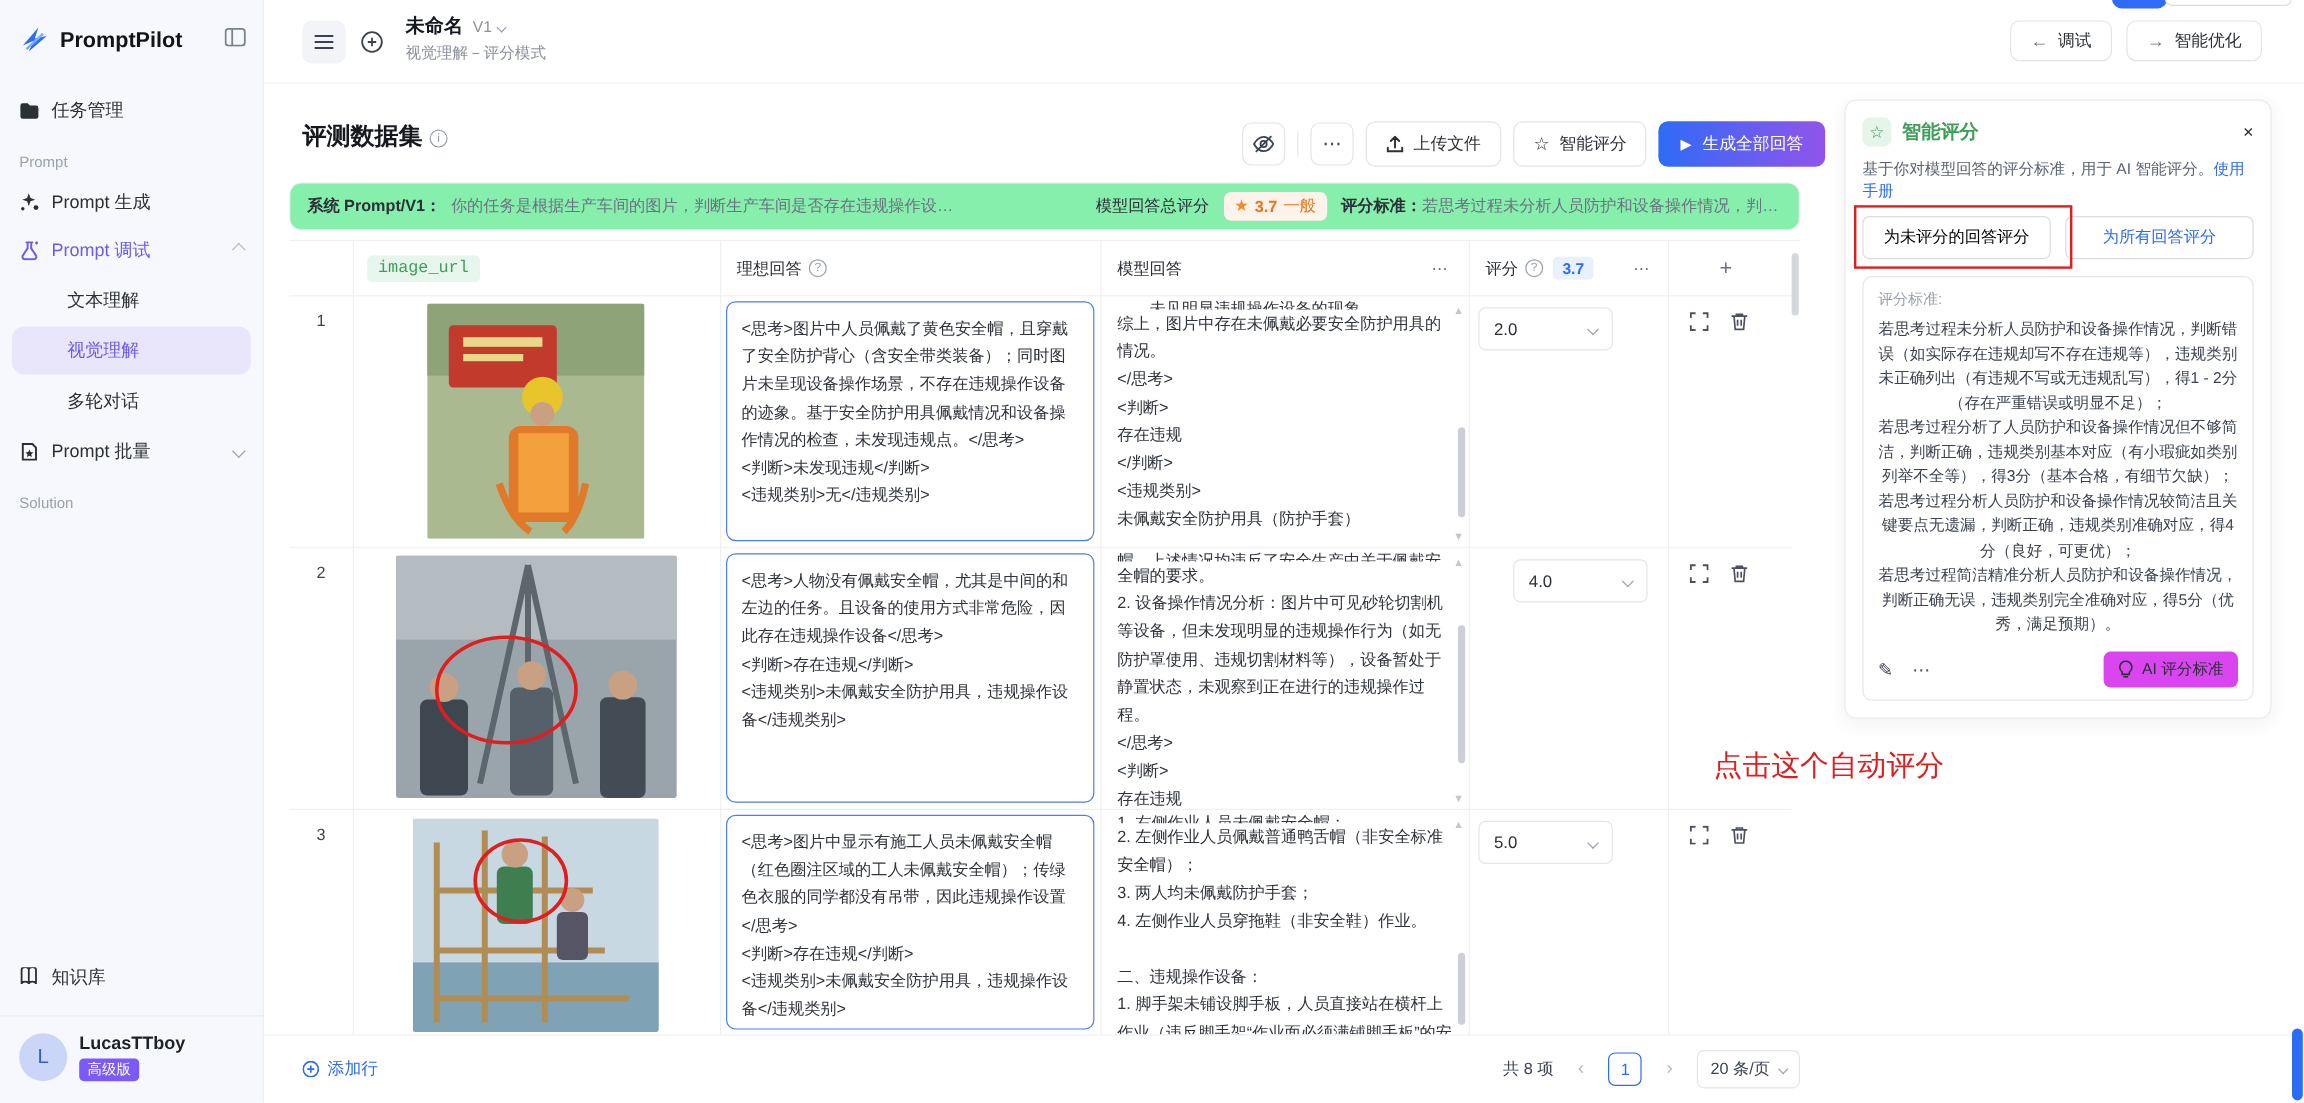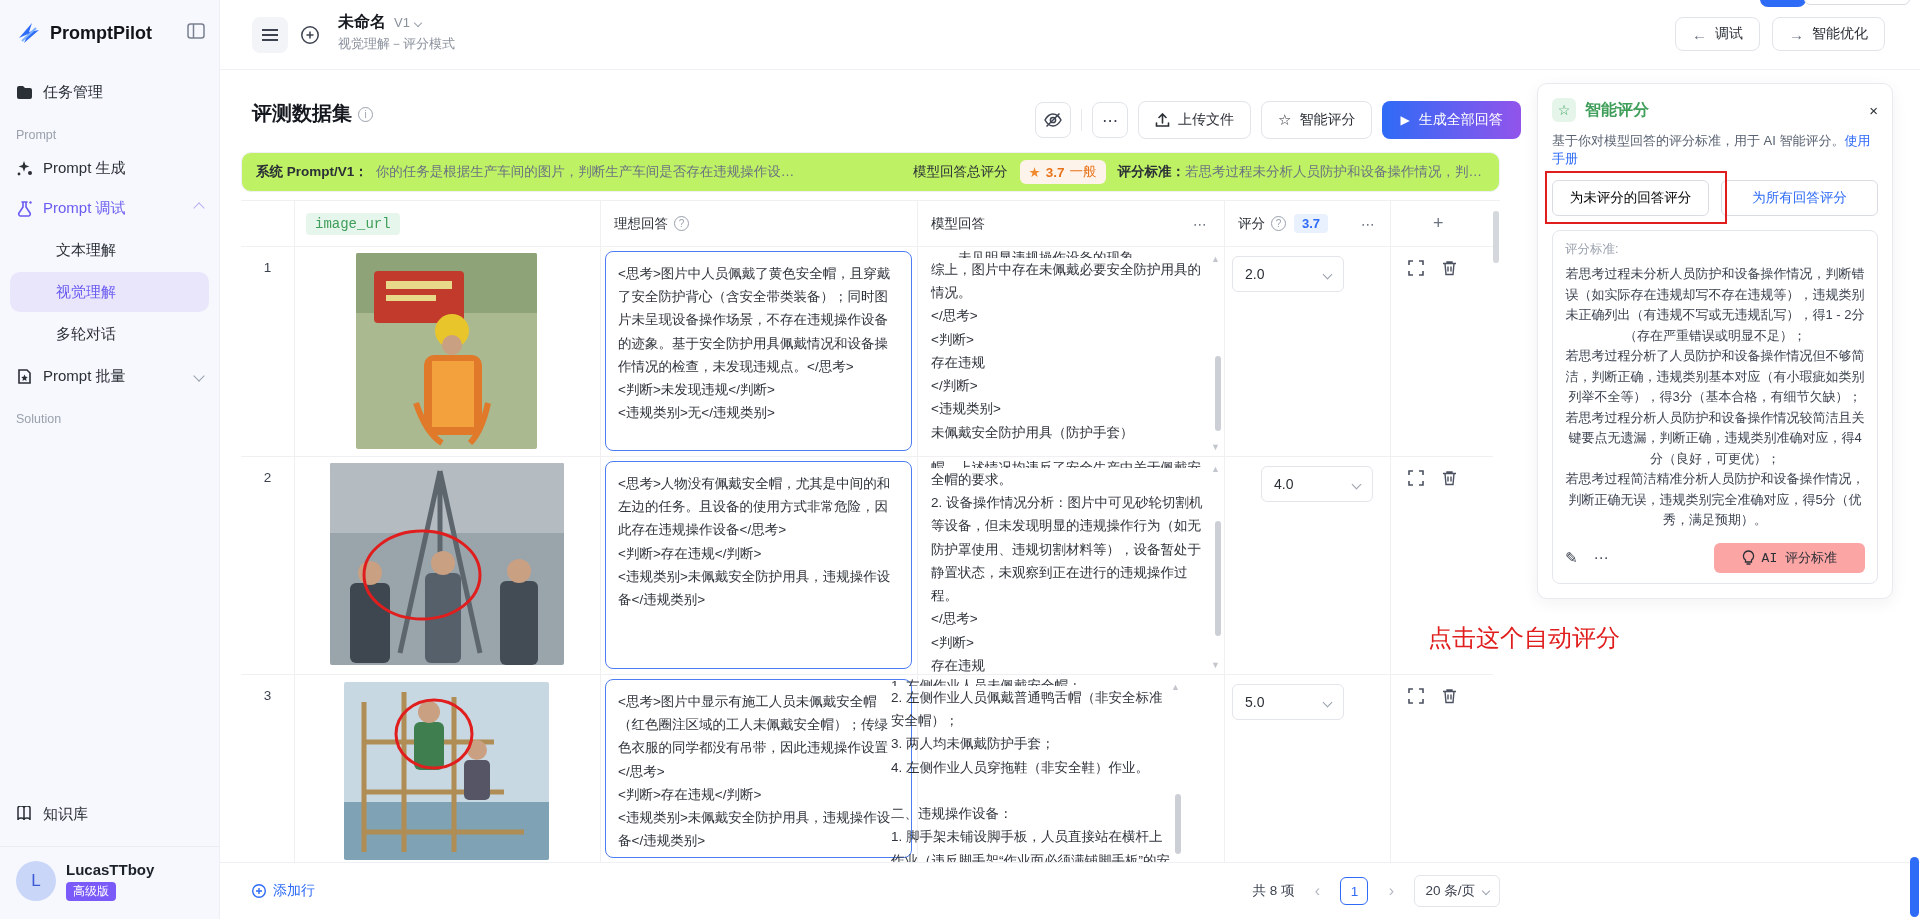--- a/index.html
+++ b/index.html
@@ -59,21 +59,21 @@
   .tb-btn { height:38px; padding:0 16px; border:1px solid #e1e4e9; border-radius:8px; background:#fff;
     font-size:14px; color:#2b2f36; display:flex; align-items:center; gap:8px; cursor:pointer; }
   .tb-btn.sq { width:36px; height:36px; padding:0; justify-content:center; }
   .grad-btn { height:38px; padding:0 18px; border:none; border-radius:8px; color:#fff; font-size:14px;
     display:flex; align-items:center; gap:9px; cursor:pointer;
     background:linear-gradient(90deg,#2e6bf6,#9254eb); }
   .v-sep { width:1px; height:22px; background:#e6e8ed; }
 
   
   #sysbar { position:absolute; left:241px; top:152px; width:1259px; height:40px;
-    background:#bef264; border:1px solid #eef0f3; border-radius:10px;
+    background:#86efac; border:1px solid #eef0f3; border-radius:10px;
     display:flex; align-items:center; padding:0 14px; font-size:13.5px; gap:8px; }
   .sys-label { font-weight:bold; color:#2b2f36; white-space:nowrap; }
   .sys-text { color:#6b7280; max-width:420px; }
   .score-pill { background:#fdf3ea; border-radius:6px; padding:3px 9px; color:#e8731a;
     font-weight:bold; display:flex; align-items:center; gap:5px; white-space:nowrap; }
 
   
   #table { position:absolute; left:241px; top:200px; width:1259px; height:662px;
     border-top:1px solid #f0f0f2; font-size:13.5px; }
   .col-line { position:absolute; top:0; bottom:0; width:1px; background:#f0f0f2; }
@@ -123,22 +123,22 @@
   .panel-btns { display:flex; gap:12px; position:relative; }
   .p-btn { flex:1; height:36px; border:1px solid #d9dde3; border-radius:6px; background:#fff;
     font-size:13.5px; display:flex; align-items:center; justify-content:center; cursor:pointer; }
   .p-btn.blue { color:#2e6bf6; }
   .red-rect { position:absolute; left:-7px; top:-9px; width:182px; height:53px;
     border:2.5px solid #e01e1e; pointer-events:none; }
   .criteria-box { margin-top:14px; border:1px solid #e3e6ec; border-radius:8px; padding:10px 12px 10px; }
   .criteria-label { font-size:12.5px; color:#9aa1ad; margin-bottom:6px; }
   .criteria-text { font-size:13px; line-height:1.58; color:#3c4250;text-align:center; }
   .criteria-foot { display:flex; align-items:center; margin-top:12px; gap:16px; color:#3c4250; }
-  .ai-btn { margin-left:auto; height:30px; background:#fca5a5; border-radius:6px; padding:0 28px;
-    font-size:13px; display:flex; align-items:center; gap:7px; color:#2b2f36; cursor:pointer;font-family:Liberation Mono, monospace; }
+  .ai-btn { margin-left:auto; height:30px; background:#d946ef; border-radius:6px; padding:0 12px;
+    font-size:13px; display:flex; align-items:center; gap:7px; color:#2b2f36; cursor:pointer; }
 
   
   #annotation { position:absolute; left:1428px; top:622px; font-size:24px; color:#e01e1e; z-index:9; }
   #win-scroll-thumb { position:absolute; right:1px; bottom:2px; width:9px; height:60px;
     background:#2e6bf6; border-radius:5px; z-index:20; }
   #top-blue-pill { position:absolute; left:1760px; top:-9px; width:46px; height:16px;
     background:#2e6bf6; border-radius:8px; z-index:9; }
   #top-white-pill { position:absolute; left:1804px; top:-11px; width:106px; height:16px;
     background:#fff; border:1px solid #d9dde3; border-radius:6px; z-index:9; }
   #tbl-scroll-thumb { position:absolute; left:1252px; top:10px; width:6px; height:52px;
@@ -465,21 +465,21 @@
       <rect x="120" y="78" width="26" height="40" rx="5" fill="#556"></rect>
       <circle cx="133" cy="68" r="10" fill="#caa083"></circle>
       <ellipse cx="90" cy="52" rx="38" ry="34" fill="none" stroke="#e01e1e" stroke-width="3"></ellipse>
     </svg>
   </div>
   <div class="cell" style="left:359px; top:473px; width:317px; height:189px;">
     <div class="ideal-box pre">&lt;思考&gt;图片中显示有施工人员未佩戴安全帽（红色圈注区域的工人未佩戴安全帽）；传绿色衣服的同学都没有吊带，因此违规操作设置&lt;/思考&gt;
 &lt;判断&gt;存在违规&lt;/判断&gt;
 &lt;违规类别&gt;未佩戴安全防护用具，违规操作设备&lt;/违规类别&gt;</div>
   </div>
-  <div class="cell" style="left:636px; top:473px; width:307px; height:189px;">
+  <div class="cell" style="left:676px; top:473px; width:307px; height:189px;">
     <div class="model-cell">
       <div class="clip-line ellip">1. 右侧作业人员未佩戴安全帽；</div>
       <div class="pre">2. 左侧作业人员佩戴普通鸭舌帽（非安全标准安全帽）；
 3. 两人均未佩戴防护手套；
 4. 左侧作业人员穿拖鞋（非安全鞋）作业。
 
 二、违规操作设备：
 1. 脚手架未铺设脚手板，人员直接站在横杆上作业（违反脚手架“作业面必须满铺脚手板”的安</div>
     </div>
     <span class="tri" style="top:8px">▲</span>

